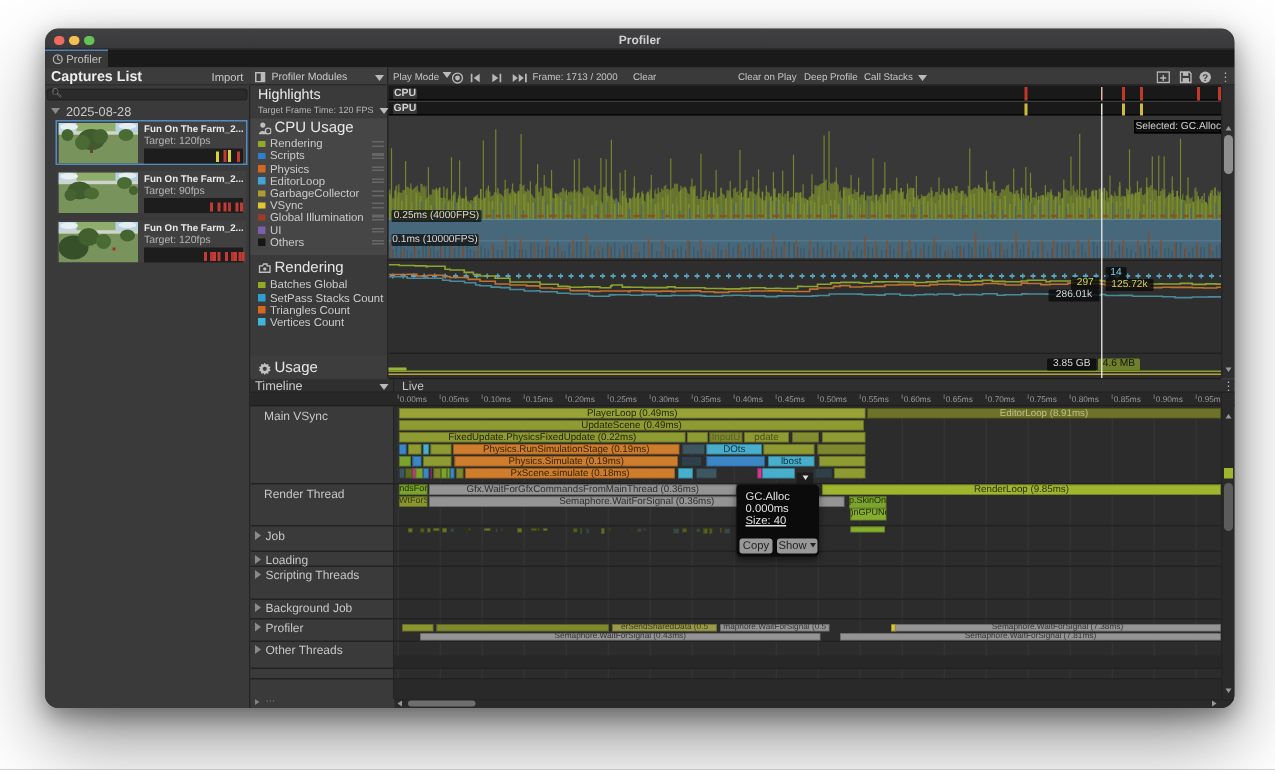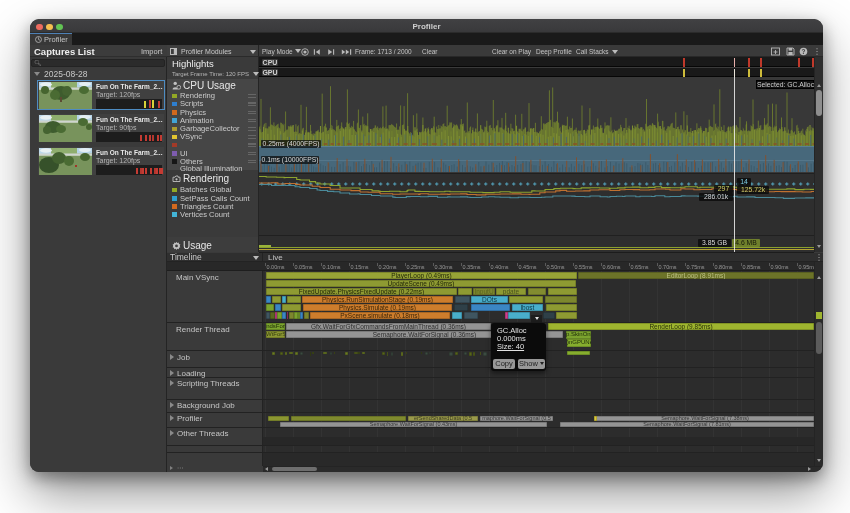--- a/index.html
+++ b/index.html
@@ -141,54 +141,54 @@
 <div style="position:absolute;left:248px;top:96.7px;width:8px;height:1.2px;background:#666;"></div>
 <div style="position:absolute;left:172px;top:101.9px;width:4.5px;height:4.5px;background:#2e7fd0;"></div>
 <div style="position:absolute;left:180px;top:100.4px;width:70px;height:8px;font-size:7.6px;color:#cbcbcb;line-height:8px;white-space:nowrap;">Scripts</div>
 <div style="position:absolute;left:248px;top:102.4px;width:8px;height:1.2px;background:#666;"></div>
 <div style="position:absolute;left:248px;top:104.9px;width:8px;height:1.2px;background:#666;"></div>
 <div style="position:absolute;left:172px;top:110.1px;width:4.5px;height:4.5px;background:#d2691e;"></div>
 <div style="position:absolute;left:180px;top:108.6px;width:70px;height:8px;font-size:7.6px;color:#cbcbcb;line-height:8px;white-space:nowrap;">Physics</div>
 <div style="position:absolute;left:248px;top:110.6px;width:8px;height:1.2px;background:#666;"></div>
 <div style="position:absolute;left:248px;top:113.1px;width:8px;height:1.2px;background:#666;"></div>
 <div style="position:absolute;left:172px;top:118.3px;width:4.5px;height:4.5px;background:#42a4d6;"></div>
-<div style="position:absolute;left:180px;top:116.8px;width:70px;height:8px;font-size:7.6px;color:#cbcbcb;line-height:8px;white-space:nowrap;">Animation</div>
+<div style="position:absolute;left:180px;top:116.8px;width:70px;height:8px;font-size:7.6px;color:#cbcbcb;line-height:8px;white-space:nowrap;">EditorLoop</div>
 <div style="position:absolute;left:248px;top:118.8px;width:8px;height:1.2px;background:#666;"></div>
 <div style="position:absolute;left:248px;top:121.3px;width:8px;height:1.2px;background:#666;"></div>
 <div style="position:absolute;left:172px;top:126.5px;width:4.5px;height:4.5px;background:#af9c2f;"></div>
 <div style="position:absolute;left:180px;top:125.0px;width:70px;height:8px;font-size:7.6px;color:#cbcbcb;line-height:8px;white-space:nowrap;">GarbageCollector</div>
 <div style="position:absolute;left:248px;top:127.0px;width:8px;height:1.2px;background:#666;"></div>
 <div style="position:absolute;left:248px;top:129.5px;width:8px;height:1.2px;background:#666;"></div>
 <div style="position:absolute;left:172px;top:134.7px;width:4.5px;height:4.5px;background:#e2c530;"></div>
 <div style="position:absolute;left:180px;top:133.2px;width:70px;height:8px;font-size:7.6px;color:#cbcbcb;line-height:8px;white-space:nowrap;">VSync</div>
 <div style="position:absolute;left:248px;top:135.2px;width:8px;height:1.2px;background:#666;"></div>
 <div style="position:absolute;left:248px;top:137.7px;width:8px;height:1.2px;background:#666;"></div>
 <div style="position:absolute;left:172px;top:142.9px;width:4.5px;height:4.5px;background:#a23a28;"></div>
-<div style="position:absolute;left:180px;top:141.4px;width:70px;height:8px;font-size:7.6px;color:#cbcbcb;line-height:8px;white-space:nowrap;margin-top:24px;">Global Illumination</div>
+<div style="position:absolute;left:180px;top:141.4px;width:70px;height:8px;font-size:7.6px;color:#cbcbcb;line-height:8px;white-space:nowrap;">Global Illumination</div>
 <div style="position:absolute;left:248px;top:143.4px;width:8px;height:1.2px;background:#666;"></div>
 <div style="position:absolute;left:248px;top:145.9px;width:8px;height:1.2px;background:#666;"></div>
 <div style="position:absolute;left:172px;top:151.1px;width:4.5px;height:4.5px;background:#7e5cae;"></div>
 <div style="position:absolute;left:180px;top:149.6px;width:70px;height:8px;font-size:7.6px;color:#cbcbcb;line-height:8px;white-space:nowrap;">UI</div>
 <div style="position:absolute;left:248px;top:151.6px;width:8px;height:1.2px;background:#666;"></div>
 <div style="position:absolute;left:248px;top:154.1px;width:8px;height:1.2px;background:#666;"></div>
 <div style="position:absolute;left:172px;top:159.3px;width:4.5px;height:4.5px;background:#161616;"></div>
 <div style="position:absolute;left:180px;top:157.8px;width:70px;height:8px;font-size:7.6px;color:#cbcbcb;line-height:8px;white-space:nowrap;">Others</div>
 <div style="position:absolute;left:248px;top:159.8px;width:8px;height:1.2px;background:#666;"></div>
 <div style="position:absolute;left:248px;top:162.3px;width:8px;height:1.2px;background:#666;"></div>
 <div class="ic" style="position:absolute;left:172px;top:173.5px;width:9px;height:9px;">
       <svg width="9" height="9" viewBox="0 0 9 9">
         <path d="M1 3.2 L3 3.2 L3.8 2 L6 2 L6 3.2 L8 3.2 L8 7.5 L1 7.5 Z" fill="none" stroke="#c0c0c0" stroke-width="0.9"></path>
         <circle cx="4.5" cy="5.3" r="1.1" fill="#c0c0c0"></circle>
       </svg>
     </div>
 <div style="position:absolute;left:183px;top:173px;width:60px;height:11px;font-size:10px;color:#e6e6e6;line-height:11px;white-space:nowrap;">Rendering</div>
 <div style="position:absolute;left:172px;top:187.8px;width:4.5px;height:4.5px;background:#93a825;"></div>
 <div style="position:absolute;left:180px;top:186.3px;width:76px;height:8px;font-size:7.6px;color:#cbcbcb;line-height:8px;white-space:nowrap;">Batches Global</div>
 <div style="position:absolute;left:172px;top:196.0px;width:4.5px;height:4.5px;background:#2e9fd0;"></div>
-<div style="position:absolute;left:180px;top:194.5px;width:76px;height:8px;font-size:7.6px;color:#cbcbcb;line-height:8px;white-space:nowrap;">SetPass Calls Count</div>
+<div style="position:absolute;left:180px;top:194.5px;width:76px;height:8px;font-size:7.6px;color:#cbcbcb;line-height:8px;white-space:nowrap;">SetPass Stacks Count</div>
 <div style="position:absolute;left:172px;top:204.20000000000002px;width:4.5px;height:4.5px;background:#d2691e;"></div>
 <div style="position:absolute;left:180px;top:202.70000000000002px;width:76px;height:8px;font-size:7.6px;color:#cbcbcb;line-height:8px;white-space:nowrap;">Triangles Count</div>
 <div style="position:absolute;left:172px;top:212.4px;width:4.5px;height:4.5px;background:#42b4d6;"></div>
 <div style="position:absolute;left:180px;top:210.9px;width:76px;height:8px;font-size:7.6px;color:#cbcbcb;line-height:8px;white-space:nowrap;">Vertices Count</div>
 <div style="position:absolute;left:167px;top:237px;width:91px;height:15px;background:#3d3d3d;"></div>
 <div class="ic" style="position:absolute;left:172px;top:240.5px;width:9px;height:9px;">
       <svg width="9" height="9" viewBox="0 0 9 9">
         <path d="M4.5 0.8 L5.3 2 L6.8 1.6 L7 3.1 L8.4 3.6 L7.7 4.9 L8.4 6.2 L7 6.7 L6.8 8.2 L5.3 7.8 L4.5 9 L3.7 7.8 L2.2 8.2 L2 6.7 L0.6 6.2 L1.3 4.9 L0.6 3.6 L2 3.1 L2.2 1.6 L3.7 2 Z" fill="#c0c0c0"></path>
         <circle cx="4.5" cy="4.9" r="1.4" fill="#3d3d3d"></circle>
       </svg>

